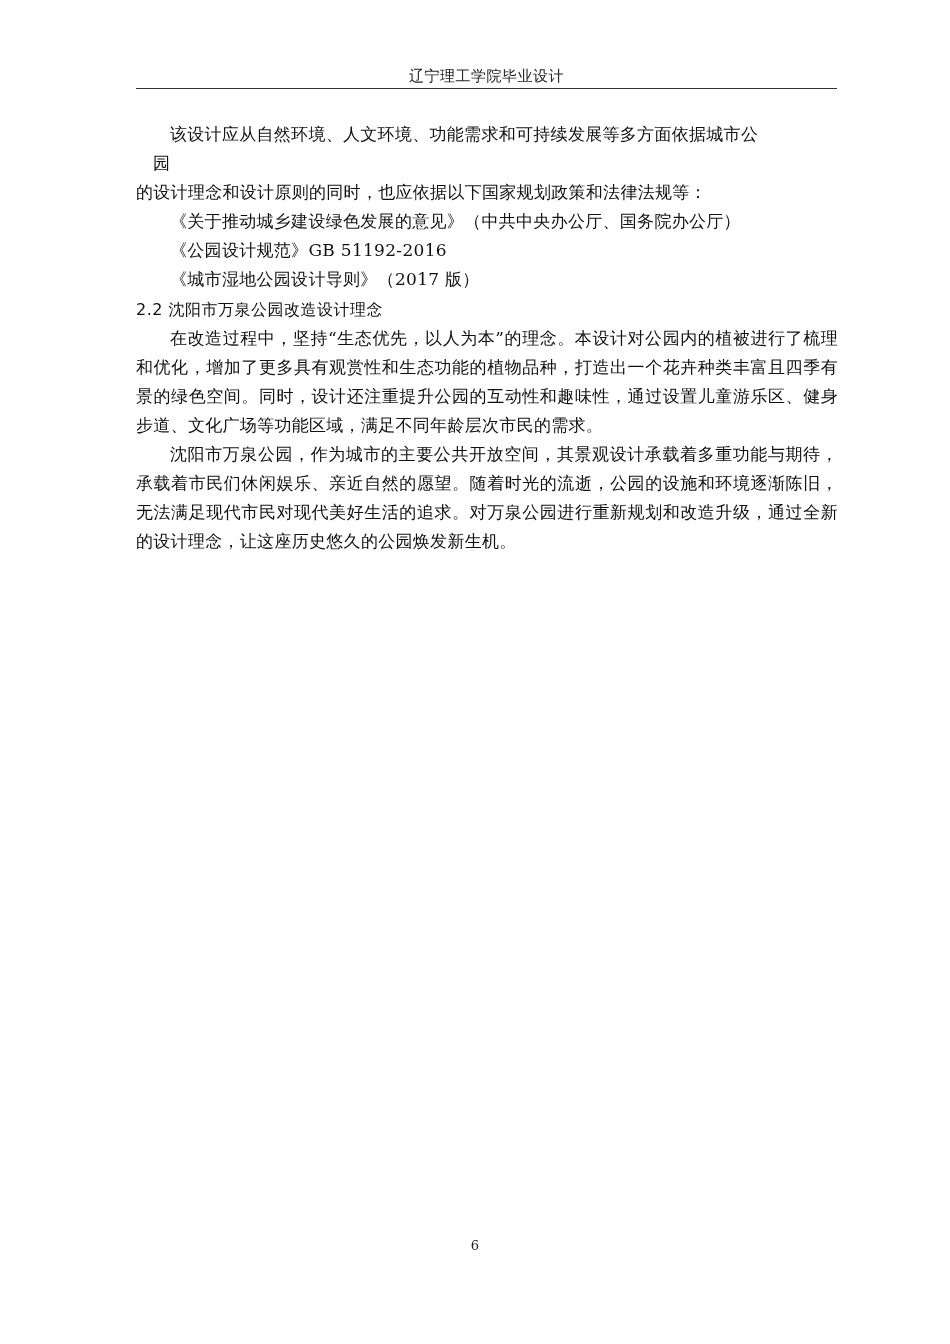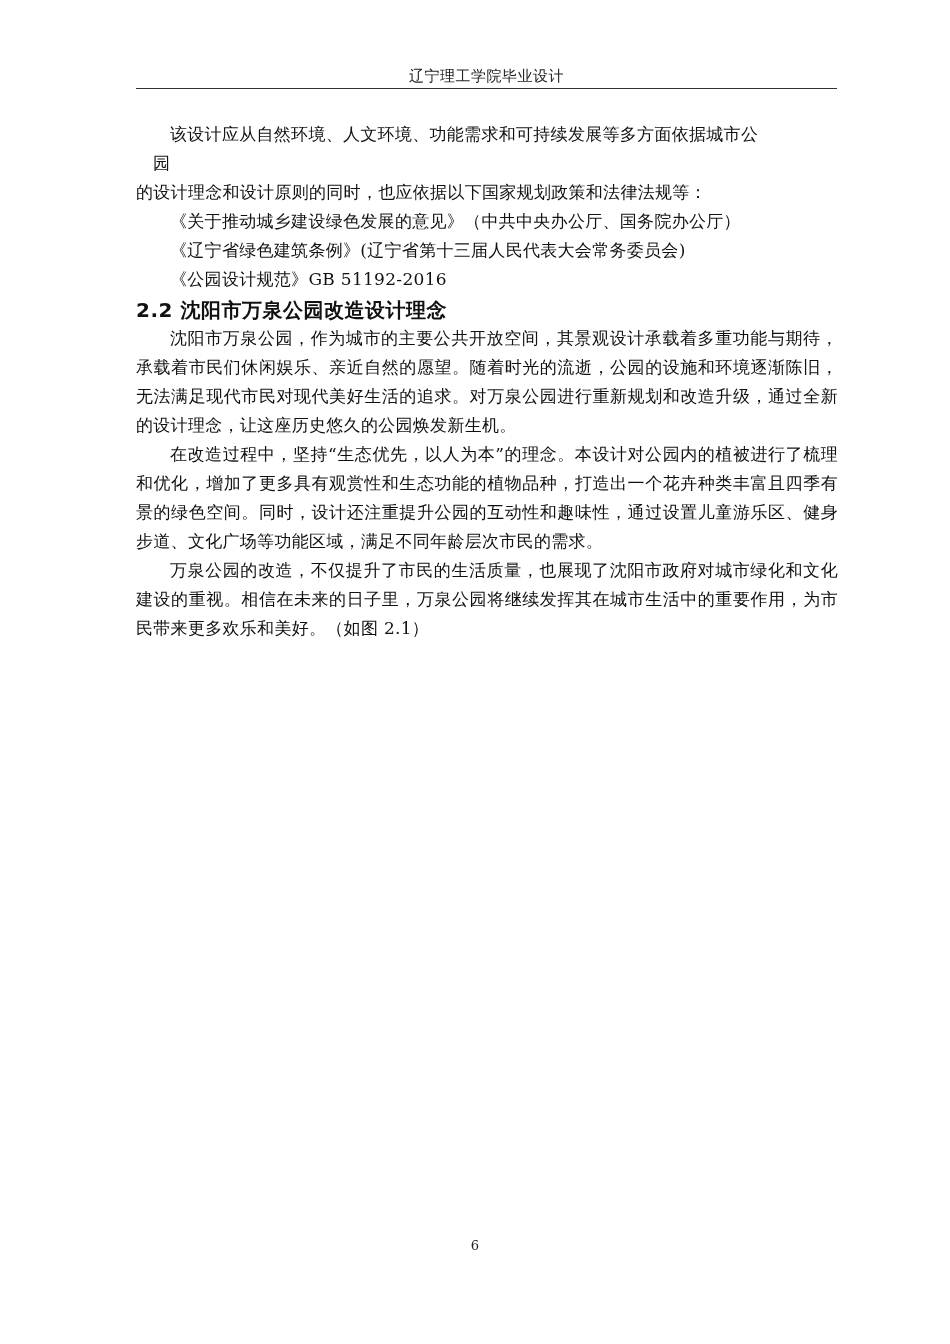--- a/index.html
+++ b/index.html
@@ -76,23 +76,23 @@
       list-style: none;
     }
     .ref-item {
       padding-left: 2em;
       margin: 0;
       letter-spacing: 0.3px;
     }
     .section-heading {
       margin: 2px 0 0 0;
       font-family: "DejaVu Sans", "Liberation Sans", sans-serif;
-      font-size: 20px;
+      font-size: 16px;
       line-height: 28px;
-      font-weight: bold;
+      font-weight: normal;
       letter-spacing: 0.5px;
     }
     .page-number {
       position: absolute;
       left: 0;
       width: 950px;
       top: 1238px;
       text-align: center;
       font-size: 13px;
       color: #222;
@@ -107,27 +107,26 @@
   <div class="header-rule"></div>
 
   <div class="body">
 
     <p class="para-intro-line">该设计应从自然环境、人文环境、功能需求和可持续发展等多方面依据城市公</p>
     <p class="para-orphan">园</p>
     <p class="para-noindent">的设计理念和设计原则的同时，也应依据以下国家规划政策和法律法规等：</p>
 
     <ul class="ref-list">
       <li class="ref-item">《关于推动城乡建设绿色发展的意见》（中共中央办公厅、国务院办公厅）</li>
-      <li class="ref-item">《辽宁省绿色建筑条例》(辽宁省第十三届人民代表大会常务委员会)</li>
       <li class="ref-item">《公园设计规范》GB 51192-2016</li>
+      <li class="ref-item">《城市湿地公园设计导则》（2017 版）</li>
     </ul>
 
     <h2 class="section-heading">2.2  沈阳市万泉公园改造设计理念</h2>
 
+    <p class="para">在改造过程中，坚持“生态优先，以人为本”的理念。本设计对公园内的植被进行了梳理和优化，增加了更多具有观赏性和生态功能的植物品种，打造出一个花卉种类丰富且四季有景的绿色空间。同时，设计还注重提升公园的互动性和趣味性，通过设置儿童游乐区、健身步道、文化广场等功能区域，满足不同年龄层次市民的需求。</p>
     <p class="para">沈阳市万泉公园，作为城市的主要公共开放空间，其景观设计承载着多重功能与期待，承载着市民们休闲娱乐、亲近自然的愿望。随着时光的流逝，公园的设施和环境逐渐陈旧，无法满足现代市民对现代美好生活的追求。对万泉公园进行重新规划和改造升级，通过全新的设计理念，让这座历史悠久的公园焕发新生机。</p>
-    <p class="para">在改造过程中，坚持“生态优先，以人为本”的理念。本设计对公园内的植被进行了梳理和优化，增加了更多具有观赏性和生态功能的植物品种，打造出一个花卉种类丰富且四季有景的绿色空间。同时，设计还注重提升公园的互动性和趣味性，通过设置儿童游乐区、健身步道、文化广场等功能区域，满足不同年龄层次市民的需求。</p>
-    <p class="para">万泉公园的改造，不仅提升了市民的生活质量，也展现了沈阳市政府对城市绿化和文化建设的重视。相信在未来的日子里，万泉公园将继续发挥其在城市生活中的重要作用，为市民带来更多欢乐和美好。（如图 2.1）</p>
 
   </div>
 
   <div class="page-number">6</div>
 
 </div>
 
 </body></html>

